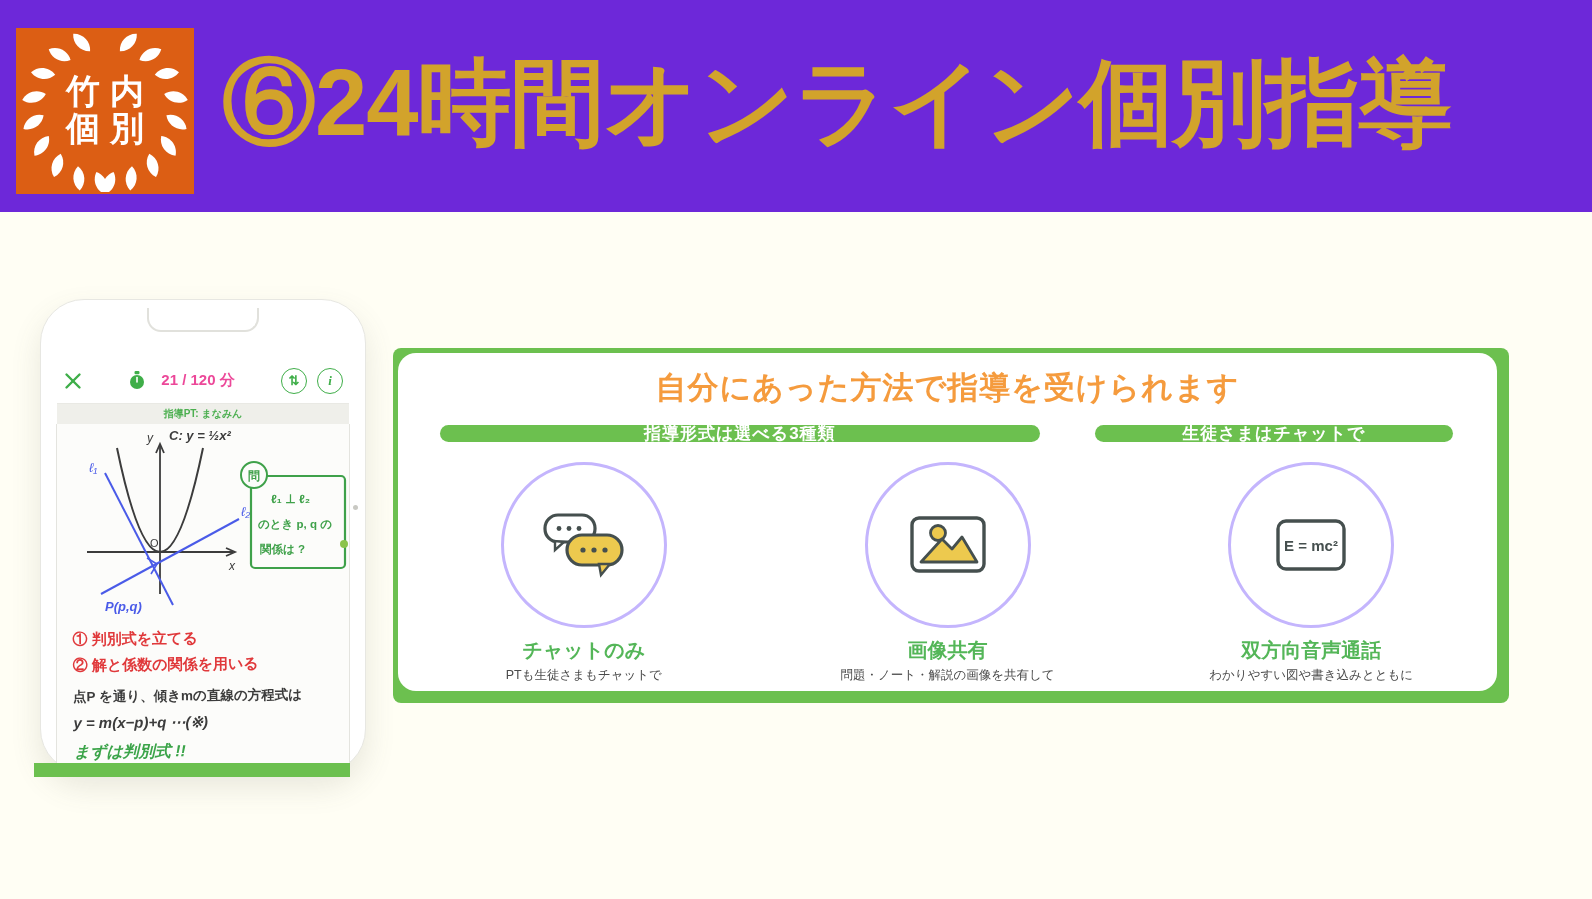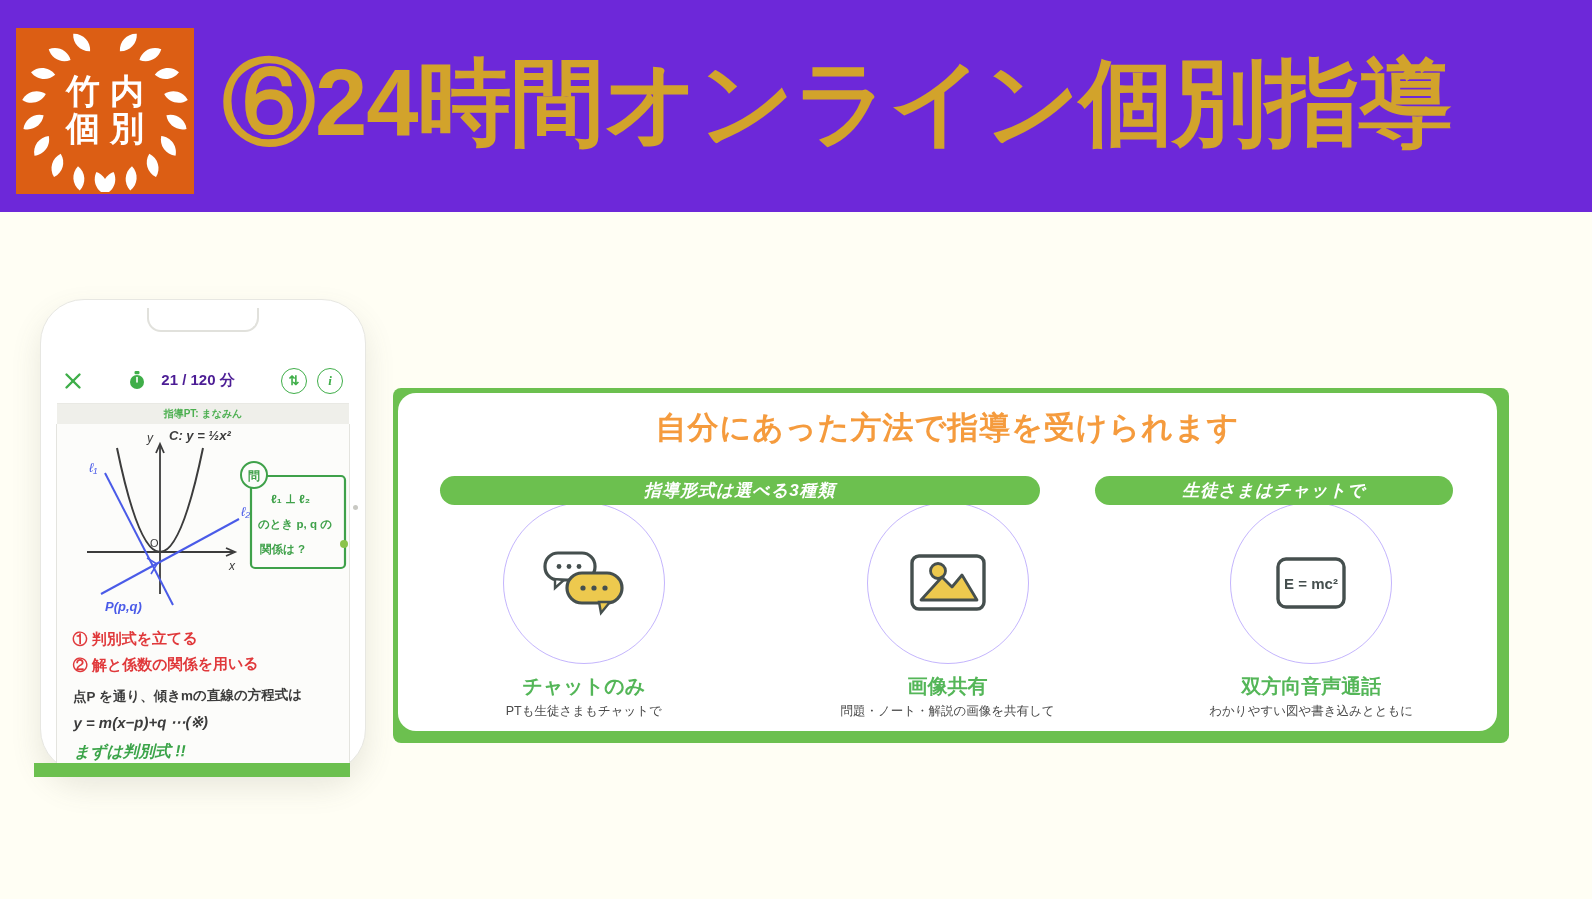--- a/index.html
+++ b/index.html
@@ -31,21 +31,21 @@
   .notch{
     position:absolute;left:50%;top:8px;transform:translateX(-50%);
     width:108px;height:22px;border:2px solid #E1E1DC;border-top:none;
     border-radius:0 0 14px 14px;background:#fff;
   }
   .p-toolbar{
     position:absolute;left:16px;right:16px;top:58px;height:46px;
     display:flex;align-items:center;justify-content:space-between;
     border-bottom:1px solid #E9E9E4;padding:0 6px;box-sizing:border-box;
   }
-  .timer{display:flex;align-items:center;gap:16px;color:#4c1d95;font-weight:700;font-size:15px;}
+  .timer{display:flex;align-items:center;gap:16px;color:#ec4899;font-weight:700;font-size:15px;}
   .p-icons{display:flex;gap:10px;}
   .round-btn{
     width:26px;height:26px;border:1.7px solid #3FAE49;border-radius:50%;
     color:#3FAE49;display:flex;align-items:center;justify-content:center;
     font-size:13px;font-weight:700;box-sizing:border-box;
   }
   .info-glyph{font-family:"Liberation Serif",serif;font-style:italic;}
   .pt-bar{
     position:absolute;left:16px;right:16px;top:104px;height:20px;
     background:#EFEFEA;color:#4CAF50;font-size:10px;font-weight:700;
@@ -60,41 +60,41 @@
   .wb-red{color:#E0393B;font-size:15px;font-weight:700;margin-top:7px;}
   .wb-blk{color:#3C3C3C;font-size:13.5px;font-weight:700;margin-top:13px;}
   .wb-formula{color:#3C3C3C;font-size:15px;font-weight:700;font-style:italic;margin-top:8px;}
   .wb-grn{color:#3BA449;font-size:16px;font-weight:800;font-style:italic;margin-top:10px;}
   .scroll-dot{position:absolute;right:7px;top:205px;width:5px;height:5px;border-radius:50%;background:#C9C9C3;}
   .green-bar{position:absolute;left:34px;top:763px;width:316px;height:14px;background:#6CC04F;z-index:6;}
   
   .panel{
     position:absolute;left:393px;top:348px;width:1116px;height:355px;
     background:#6CC04F;border-radius:8px;
-    padding:5px 12px 12px 5px;box-sizing:border-box;margin-top:40px;
+    padding:5px 12px 12px 5px;box-sizing:border-box;
   }
   .panel-inner{
     width:100%;height:100%;background:#fff;border-radius:18px;
     display:flex;flex-direction:column;align-items:center;box-sizing:border-box;
   }
   .panel-title{
     margin-top:14px;color:#F59B3D;font-size:31px;font-weight:900;letter-spacing:1px;
   }
   .pills-row{position:relative;width:100%;height:29px;margin-top:11px;}
   .pill{
-    position:absolute;top:16px;height:29px;background:#6CC04F;border-radius:15px;
+    position:absolute;top:5px;height:17px;background:#6CC04F;border-radius:15px;
     color:#fff;font-size:17px;font-weight:800;letter-spacing:1px;
-    display:flex;align-items:center;justify-content:center;font-style:italic;
+    display:flex;align-items:center;justify-content:center;
   }
   .pill-1{left:3.8%;width:54.6%;}
   .pill-2{left:63.4%;width:32.6%;}
   .methods{display:flex;width:100%;margin-top:13px;padding:0 4px;box-sizing:border-box;}
   .method{flex:1;display:flex;flex-direction:column;align-items:center;}
   .m-circle{
-    width:160px;height:160px;border:1px solid #c4b5fd;border-radius:50%;
+    width:160px;height:160px;border:3px solid #c4b5fd;border-radius:50%;
     background:#fff;display:flex;align-items:center;justify-content:center;
   }
   .m-label{margin-top:9px;color:#54B658;font-size:20px;font-weight:800;}
   .m-caption{margin-top:3px;color:#4A4A4A;font-size:12.5px;}
 </style>
 </head>
 <body>
 
 <div class="header">
   <div class="logo">

